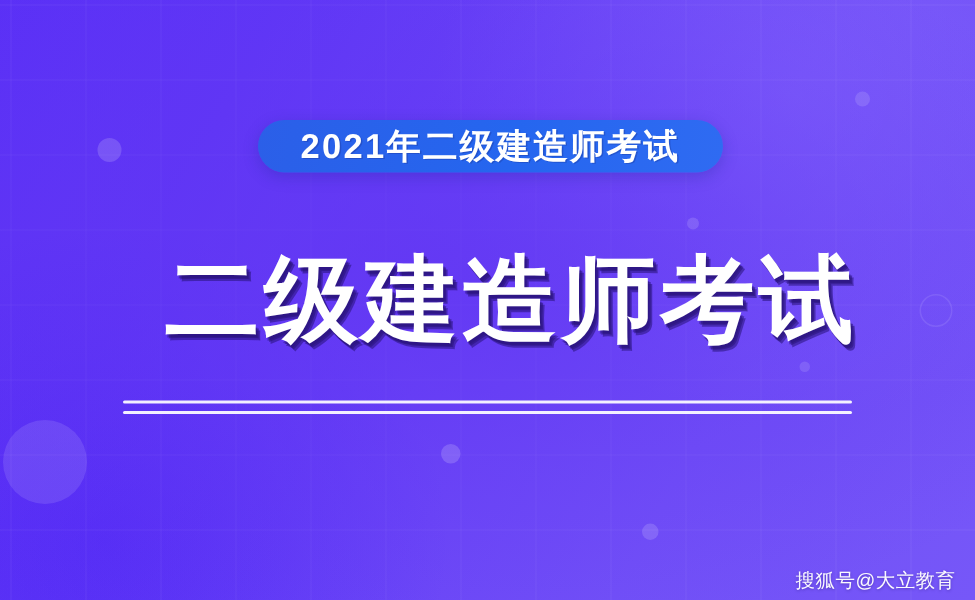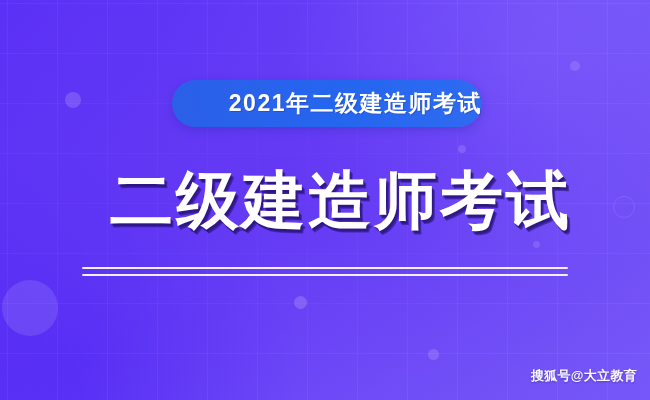--- a/index.html
+++ b/index.html
@@ -113,27 +113,27 @@
     width: 20px; height: 20px;
     border: 1px solid rgba(255,255,255,0.10);
   }
 
   
   .badge {
     position: absolute;
     left: 172px;
     top: 80px;
     width: 310px;
-    height: 47px;
+    height: 35px;
     border-radius: 24px;
     background: linear-gradient(100deg, #2b5fe8 0%, #2566ef 55%, #2f6bf2 100%);
     box-shadow: 0 3px 10px rgba(25,40,150,0.28);
     display: flex;
     align-items: center;
-    justify-content: flex-end;
+    justify-content: center;
   }
   .badge-text {
     color: #ffffff;
     font-size: 23px;
     font-weight: bold;
     letter-spacing: 1.5px;
     white-space: nowrap;
     text-shadow: 1px 1px 0 rgba(20,20,90,0.22);
   }
 
@@ -172,27 +172,26 @@
     border-radius: 1px;
   }
   .rule + .rule {
     margin-top: 5px;
   }
 
   
   .watermark {
     position: absolute;
     right: 13px;
-    bottom: 15px;
+    bottom: 4px;
     color: rgba(255,255,255,0.97);
     font-size: 13px;
     letter-spacing: 0.3px;
     white-space: nowrap;
     text-shadow: 0 1px 2px rgba(30,15,90,0.35);
-    font-weight: bold;
   }
 </style>
 </head>
 <body>
 
 <div class="banner">
 
   <div class="bg-base"></div>
   <div class="bg-glow-bl"></div>
   <div class="bg-glow-tr"></div>

